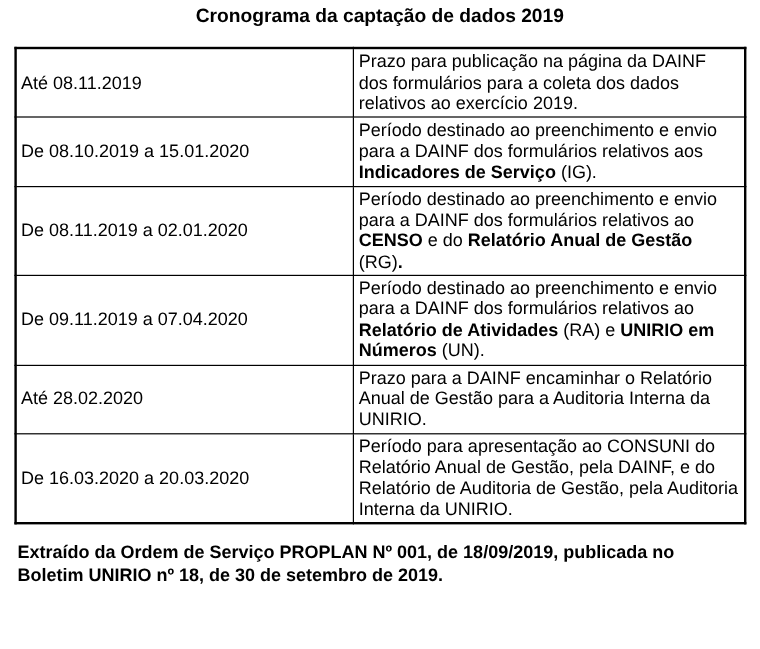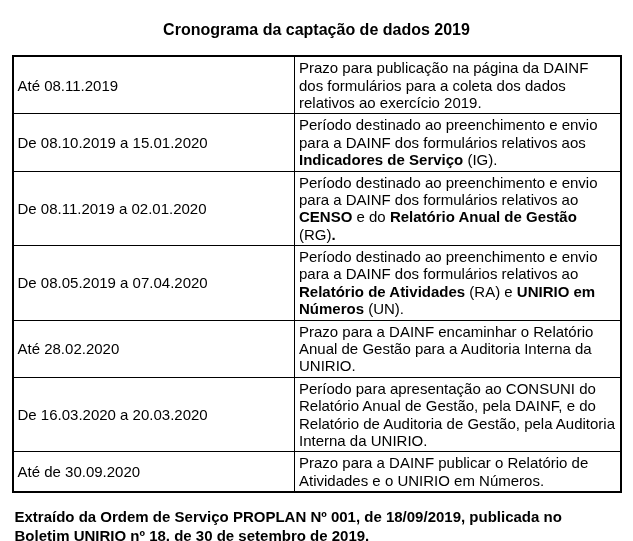--- a/index.html
+++ b/index.html
@@ -8,21 +8,21 @@
     background: #ffffff;
     color: #000000;
     font-family: "Liberation Sans", "DejaVu Sans", sans-serif;
   }
   body {
     width: 633px;
     height: 541px;
     overflow: hidden;
   }
   .doc-title {
-    margin: 20px auto 0 auto;
+    margin: 4px auto 0 auto;
     text-align: center;
     font-size: 16px;
     font-weight: bold;
     line-height: 1.2;
   }
   table.schedule {
     border-collapse: collapse;
     table-layout: fixed;
     width: 608px;
     margin: 16px auto 0 auto;
@@ -65,31 +65,27 @@
       </tr>
       <tr>
         <td class="date-cell">De 08.10.2019 a 15.01.2020</td>
         <td class="desc-cell"><span>Período destinado ao preenchimento e envio para a DAINF dos formulários relativos aos </span><b>Indicadores de Serviço</b><span> (IG).</span></td>
       </tr>
       <tr>
         <td class="date-cell">De 08.11.2019 a 02.01.2020</td>
         <td class="desc-cell"><span>Período destinado ao preenchimento e envio para a DAINF dos formulários relativos ao </span><b>CENSO</b><span> e do </span><b>Relatório Anual de Gestão</b><span> (RG)</span><b>.</b></td>
       </tr>
       <tr>
-        <td class="date-cell">De 08.05.2019 a 07.04.2020</td>
+        <td class="date-cell">De 09.11.2019 a 07.04.2020</td>
         <td class="desc-cell"><span>Período destinado ao preenchimento e envio para a DAINF dos formulários relativos ao </span><b>Relatório de Atividades</b><span> (RA) e </span><b>UNIRIO em Números</b><span> (UN).</span></td>
       </tr>
       <tr>
         <td class="date-cell">Até 28.02.2020</td>
         <td class="desc-cell"><span>Prazo para a DAINF encaminhar o Relatório Anual de Gestão para a Auditoria Interna da UNIRIO.</span></td>
       </tr>
       <tr>
         <td class="date-cell">De 16.03.2020 a 20.03.2020</td>
         <td class="desc-cell"><span>Período para apresentação ao CONSUNI do Relatório Anual de Gestão, pela DAINF, e do Relatório de Auditoria de Gestão, pela Auditoria Interna da UNIRIO.</span></td>
       </tr>
-      <tr>
-        <td class="date-cell">Até de 30.09.2020</td>
-        <td class="desc-cell"><span>Prazo para a DAINF publicar o Relatório de Atividades e o UNIRIO em Números.</span></td>
-      </tr>
     </tbody>
 </table>
 
 <div class="doc-footer">Extraído da Ordem de Serviço PROPLAN Nº 001, de 18/09/2019, publicada no Boletim UNIRIO nº 18, de 30 de setembro de 2019.</div>
 
 </body></html>

